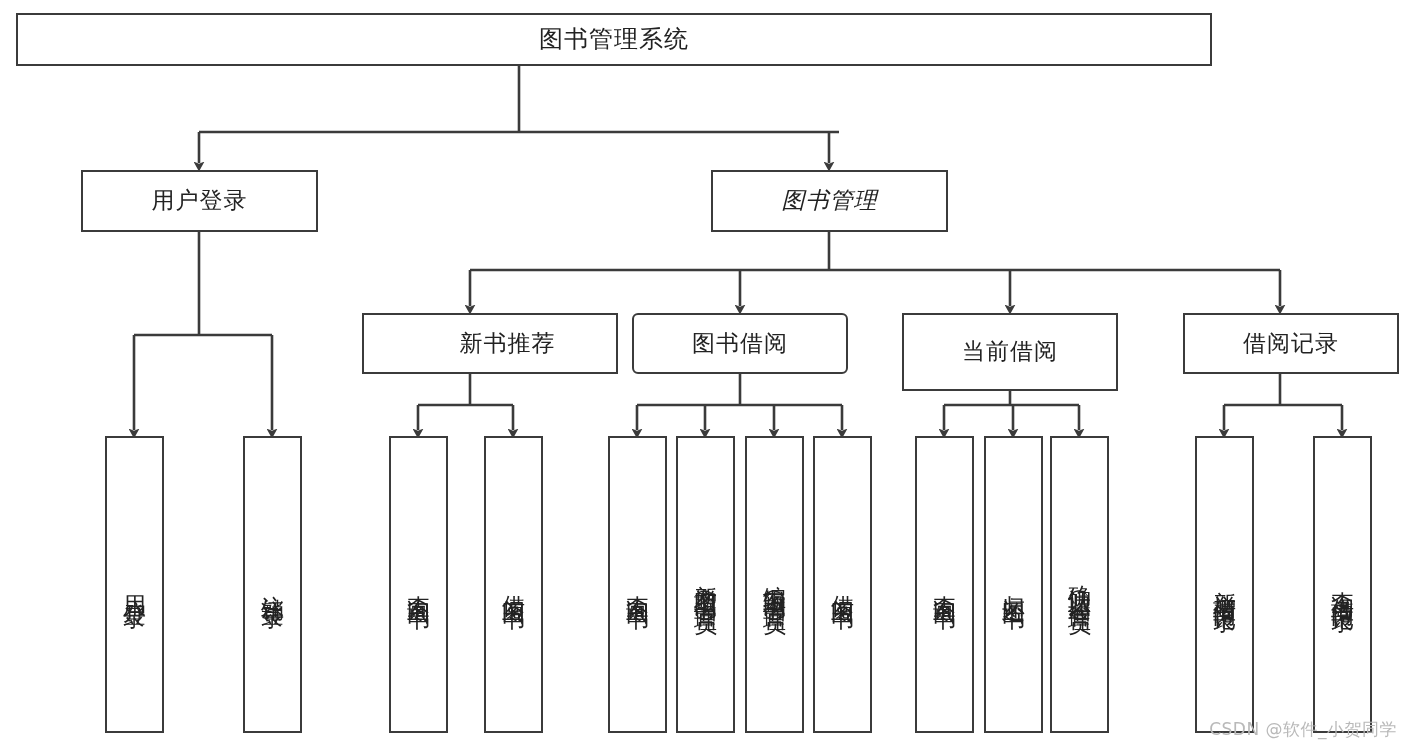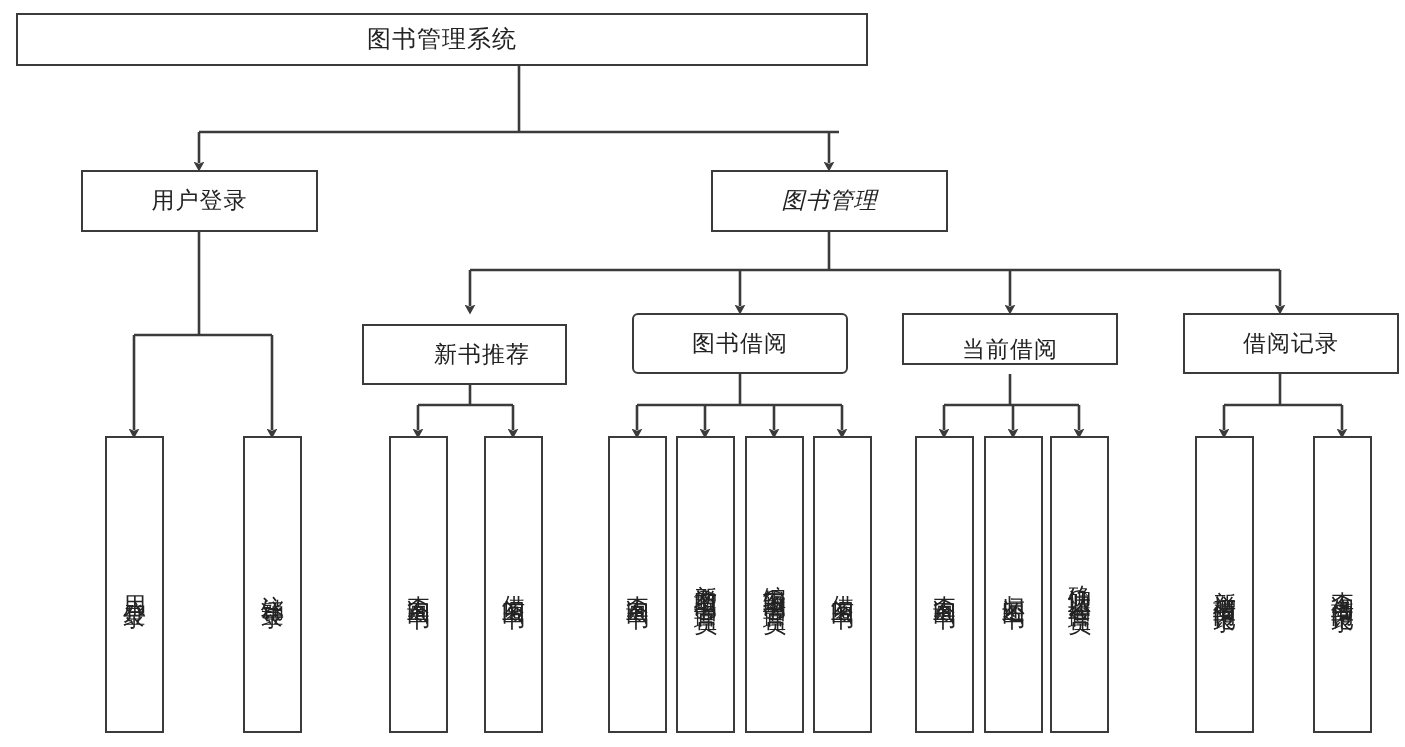--- a/index.html
+++ b/index.html
@@ -111,36 +111,36 @@
       <path d="M1079,405 L1079,430" marker-end="url(#arrow)"></path>
 
       <path d="M1280,374 L1280,405"></path>
       <path d="M1224,405 L1342,405"></path>
       <path d="M1224,405 L1224,430" marker-end="url(#arrow)"></path>
       <path d="M1342,405 L1342,430" marker-end="url(#arrow)"></path>
     </g>
   </svg>
 
   <div id="nodes-layer">
-      <div class="node root" style="left: 16px; top: 13px; width: 852px; height: 53px;">
+      <div class="node root" style="left: 16px; top: 13px; width: 1196px; height: 53px;">
         <span class="node-label h-label">图书管理系统</span>
       </div>
       <div class="node level2" style="left: 81px; top: 170px; width: 237px; height: 62px;">
         <span class="node-label h-label">用户登录</span>
       </div>
       <div class="node level2" style="left: 711px; top: 170px; width: 237px; height: 62px; font-style: italic;">
         <span class="node-label h-label">图书管理</span>
       </div>
-      <div class="node level3" style="left: 362px; top: 324px; width: 205px; height: 61px; padding-left: 35px;">
+      <div class="node level3" style="left: 362px; top: 313px; width: 256px; height: 61px; padding-left: 35px;">
         <span class="node-label h-label">新书推荐</span>
       </div>
       <div class="node level3" style="left: 632px; top: 313px; width: 216px; height: 61px; border-radius: 6px;">
         <span class="node-label h-label">图书借阅</span>
       </div>
-      <div class="node level3" style="left: 902px; top: 313px; width: 216px; height: 52px; align-items: flex-end;">
+      <div class="node level3" style="left: 902px; top: 313px; width: 216px; height: 78px;">
         <span class="node-label h-label">当前借阅</span>
       </div>
       <div class="node level3" style="left: 1172px; top: 313px; width: 216px; height: 61px; margin-left: 11px;">
         <span class="node-label h-label">借阅记录</span>
       </div>
       <div class="node leaf" style="left: 105px; top: 436px; width: 59px; height: 297px;">
         <span class="node-label v-label">用户登录</span>
       </div>
       <div class="node leaf" style="left: 243px; top: 436px; width: 59px; height: 297px;">
         <span class="node-label v-label">注销登录</span>
@@ -173,13 +173,14 @@
         <span class="node-label v-label">确认归还（管理员）</span>
       </div>
       <div class="node leaf" style="left: 1195px; top: 436px; width: 59px; height: 297px;">
         <span class="node-label v-label">新增借阅记录</span>
       </div>
       <div class="node leaf" style="left: 1313px; top: 436px; width: 59px; height: 297px;">
         <span class="node-label v-label">查询借阅记录</span>
       </div>
     </div>
 
+  <div class="watermark">CSDN @软件_小贺同学</div>
 </div>
 
 </body></html>

